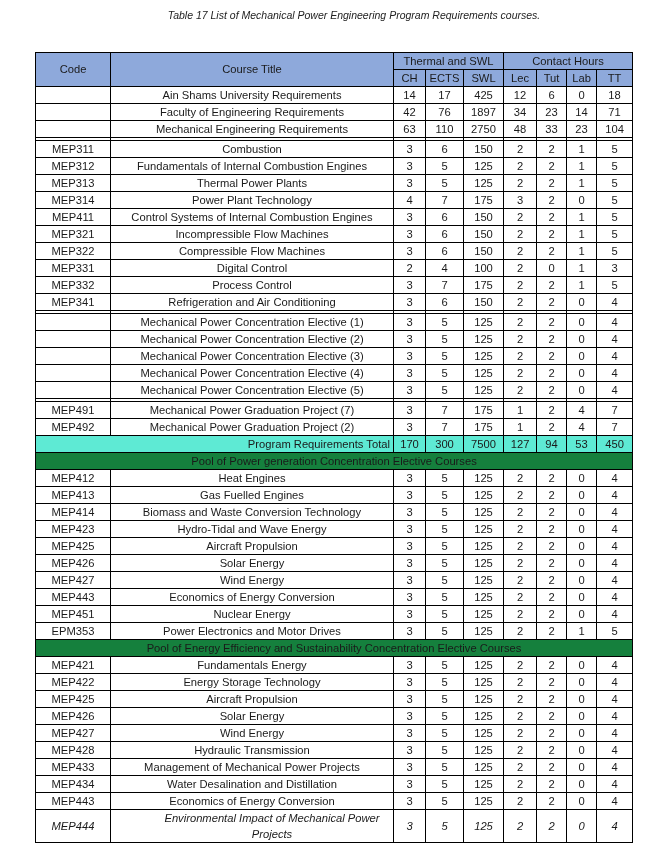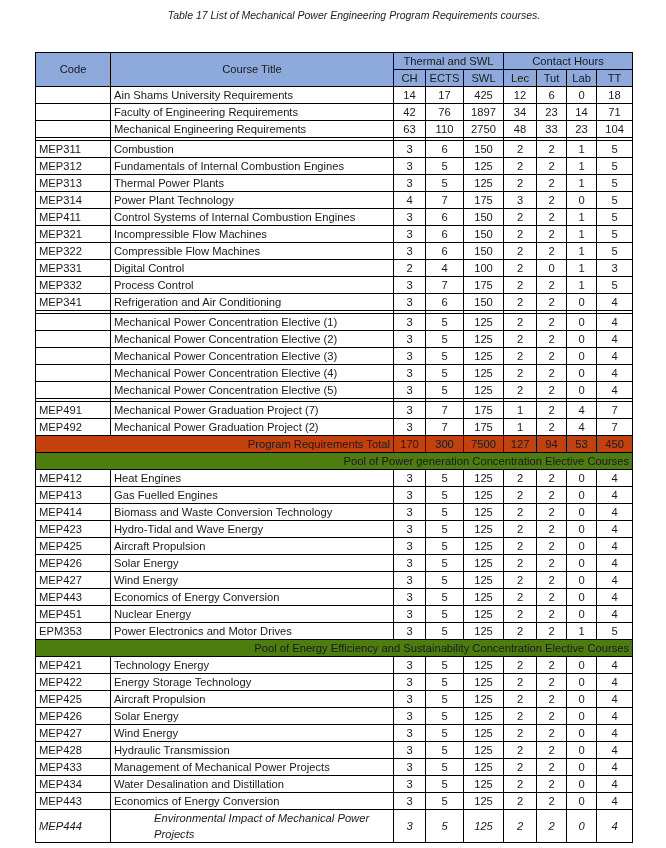--- a/index.html
+++ b/index.html
@@ -21,27 +21,27 @@
   table.req td, table.req th {
     border: 1px solid #000;
     padding: 0 3px;
     height: 16px;
     line-height: 15px;
     white-space: nowrap;
     overflow: hidden;
     font-weight: normal;
   }
   table.req th { background: #8EA9DB; color: #1a1a1a; text-align: center; }
-  .c-code { text-align: left; }
-  .c-title { text-align: left; }
+  .c-code { text-align: center; }
+  .c-title { text-align: center; }
   .num { text-align: center; }
   tr.sep td { height: 2px; padding: 0; line-height: 2px; font-size: 1px; }
-  tr.total td { background: #c2410c; }
+  tr.total td { background: #5eead4; }
   tr.total td.total-label { text-align: right; }
-  tr.pool td { background: #4d7c0f; text-align: right; }
+  tr.pool td { background: #15803d; text-align: center; }
   tr.tall td { height: 32px; font-style: italic; }
   tr.tall td.c-title { white-space: normal; line-height: 16px; padding-left: 43px; }
 </style>
 </head>
 <body>
 
 <div class="caption">Table 17 List of Mechanical Power Engineering Program Requirements courses.</div>
 
 <table class="req">
   <colgroup>
@@ -447,21 +447,21 @@
         <td class="num">2</td>
         <td class="num">2</td>
         <td class="num">1</td>
         <td class="num">5</td>
       </tr>
       <tr class="pool">
         <td colspan="9">Pool of Energy Efficiency and Sustainability Concentration Elective Courses</td>
       </tr>
       <tr>
         <td class="c-code">MEP421</td>
-        <td class="c-title">Technology Energy</td>
+        <td class="c-title">Fundamentals Energy</td>
         <td class="num">3</td>
         <td class="num">5</td>
         <td class="num">125</td>
         <td class="num">2</td>
         <td class="num">2</td>
         <td class="num">0</td>
         <td class="num">4</td>
       </tr>
       <tr>
         <td class="c-code">MEP422</td>

